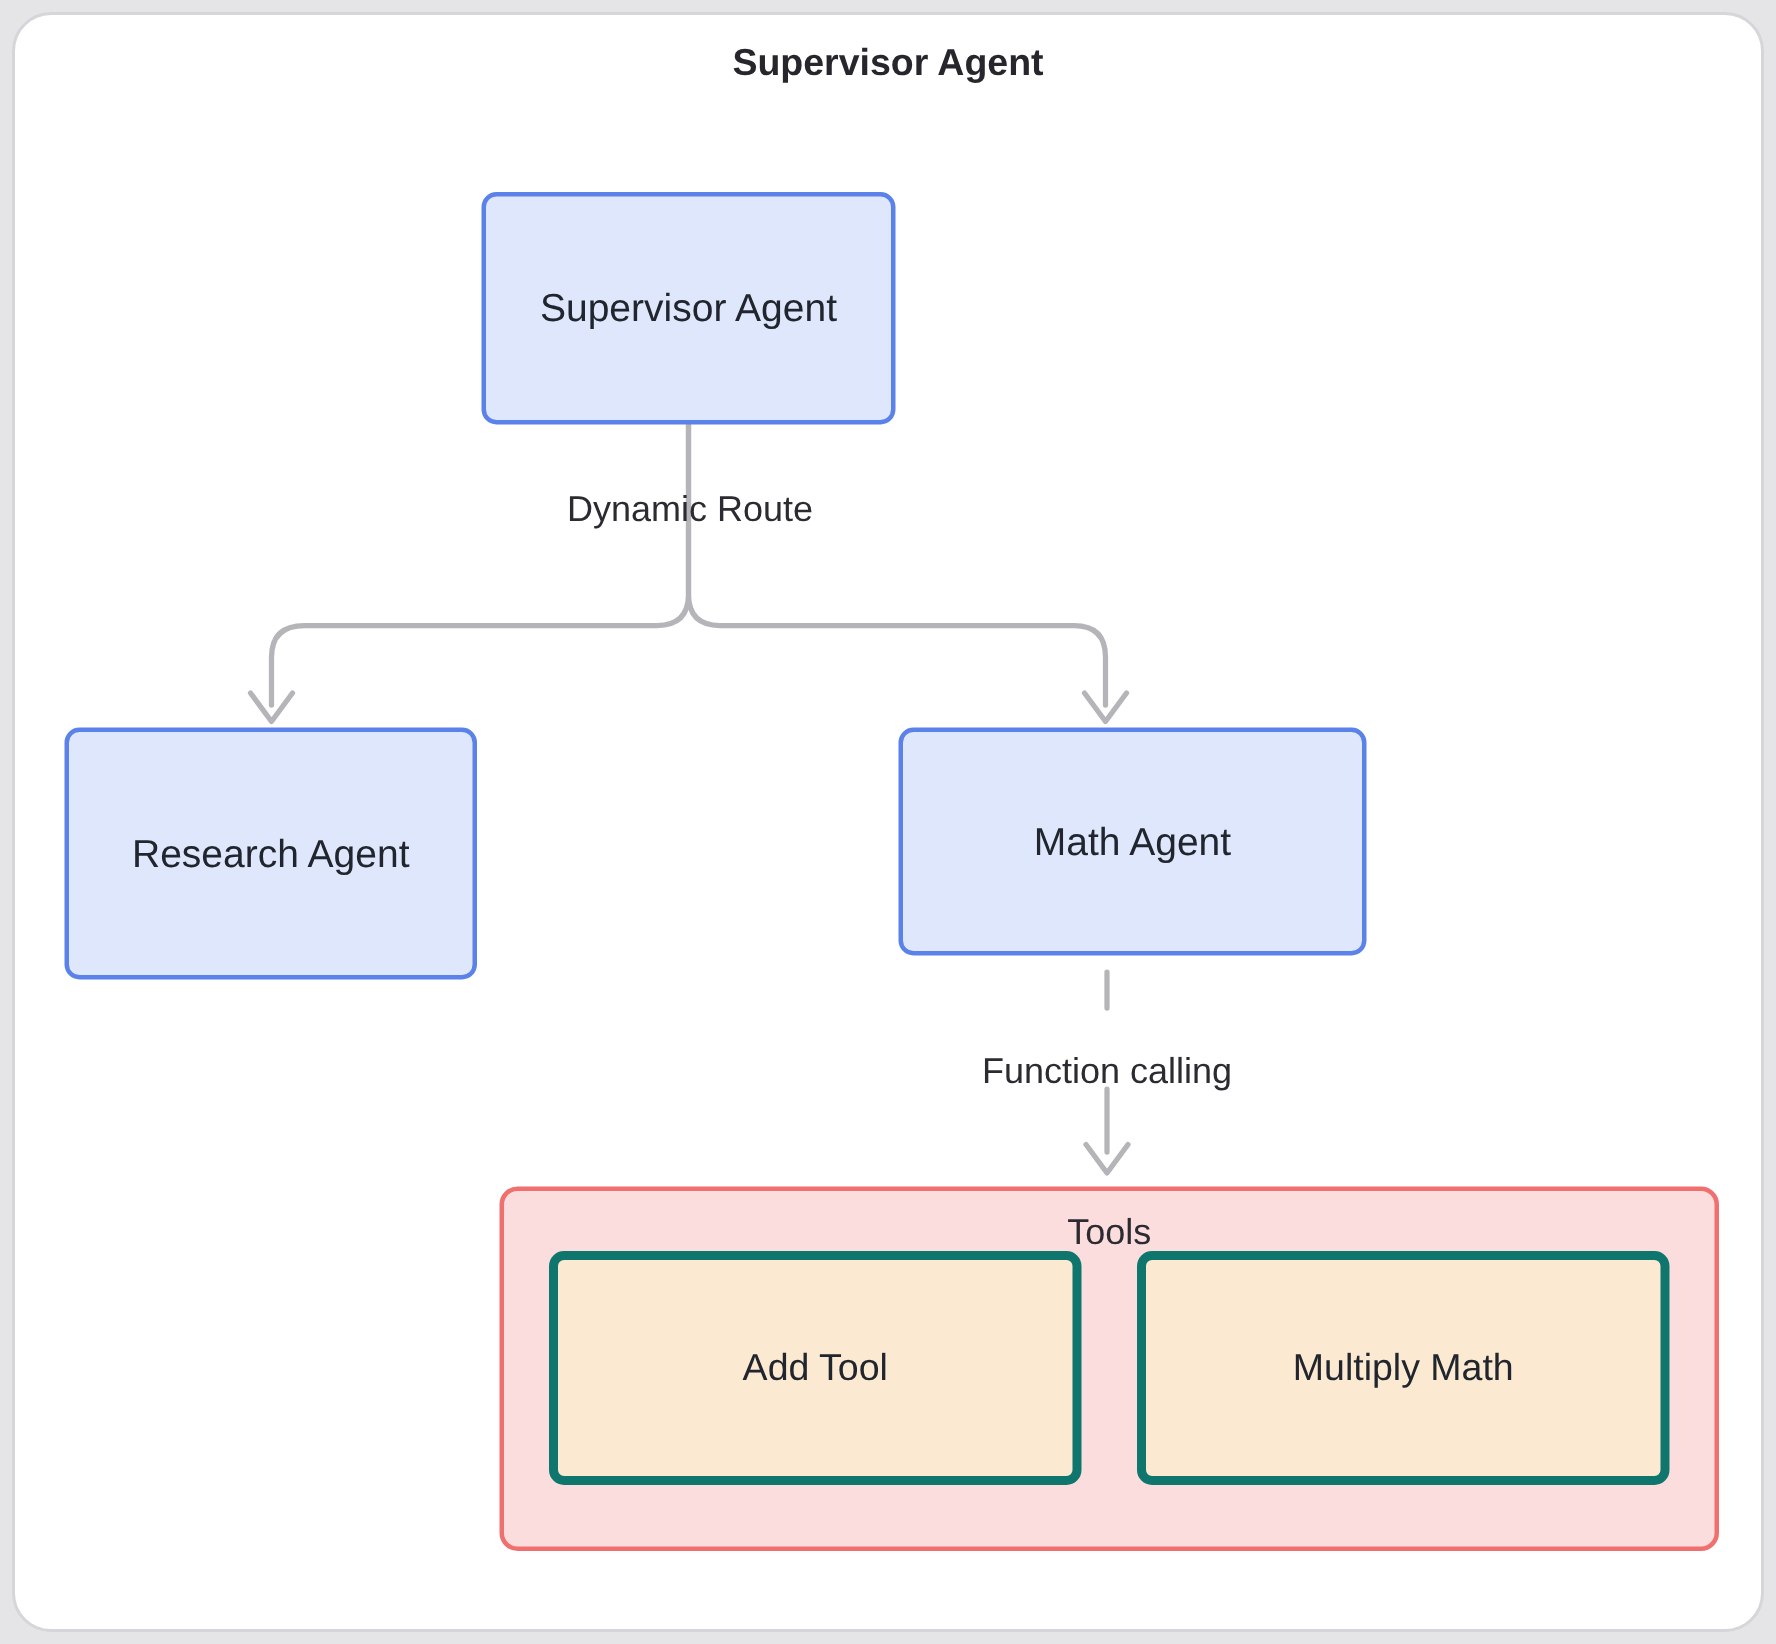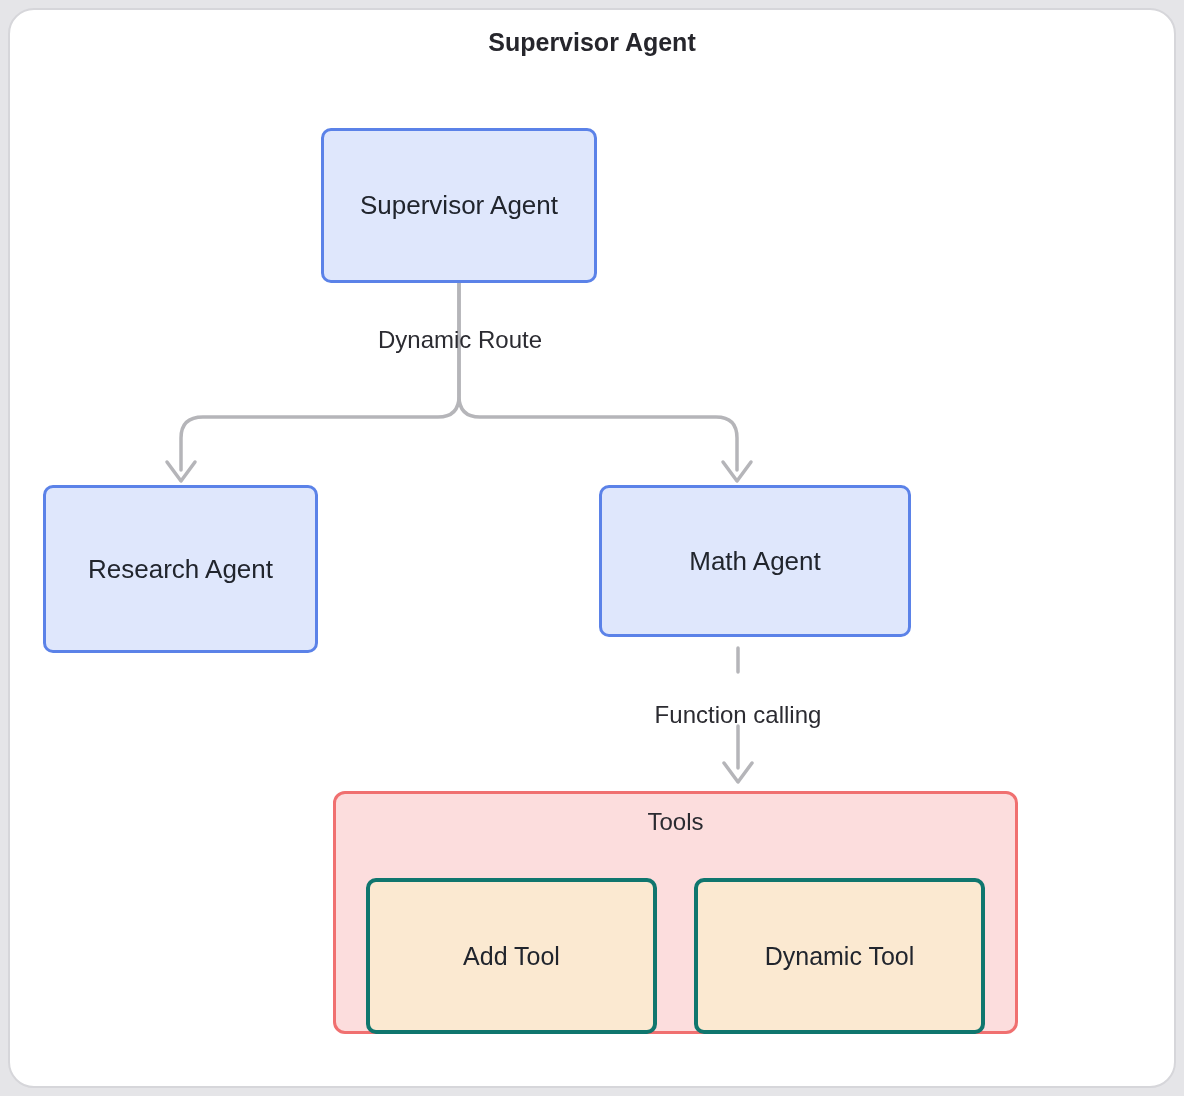--- a/index.html
+++ b/index.html
@@ -51,41 +51,41 @@
     transform: translate(-50%, -50%);
     font-size: 24px;
     color: #2b2b31;
     white-space: nowrap;
   }
   .edge-label-dynamic  { left: 460px; top: 340px; }
   .edge-label-function { left: 738px; top: 686px; margin-top: 29px; }
   .tools-group {
     position: absolute;
     left: 333px; top: 791px;
-    width: 685px; height: 243px;
+    width: 813px; height: 243px;
     background: #fcdddd;
     border: 3px solid #f07070;
     border-radius: 12px;
-    padding: 84px 30px 15px 30px;
+    padding: 40px 30px 15px 30px;
     display: flex;
     gap: 37px;
   }
   .tools-group-label {
     position: absolute;
     left: 0; top: 14px;
     width: 100%;
     text-align: center;
     font-size: 24px;
     color: #2b2b31;
   }
   .tool-node {
     flex: 1;
     height: 156px;
     background: #fbe9d1;
-    border: 4px solid #0f766e;
+    border: 6px solid #0f766e;
     border-radius: 10px;
     display: flex;
     align-items: center;
     justify-content: center;
     font-size: 25px;
     color: #21252d;
   }
 </style>
 </head>
 <body>
@@ -119,15 +119,15 @@
 </div>
 
 <div class="edge-label edge-label-function">Function calling</div>
 
 <div class="tools-group">
   <div class="tools-group-label">Tools</div>
   <div class="tool-node">
     <span>Add Tool</span>
   </div>
   <div class="tool-node">
-    <span>Dynamic Tool</span>
+    <span>Multiply Math</span>
   </div>
 </div>
 
 </body></html>

